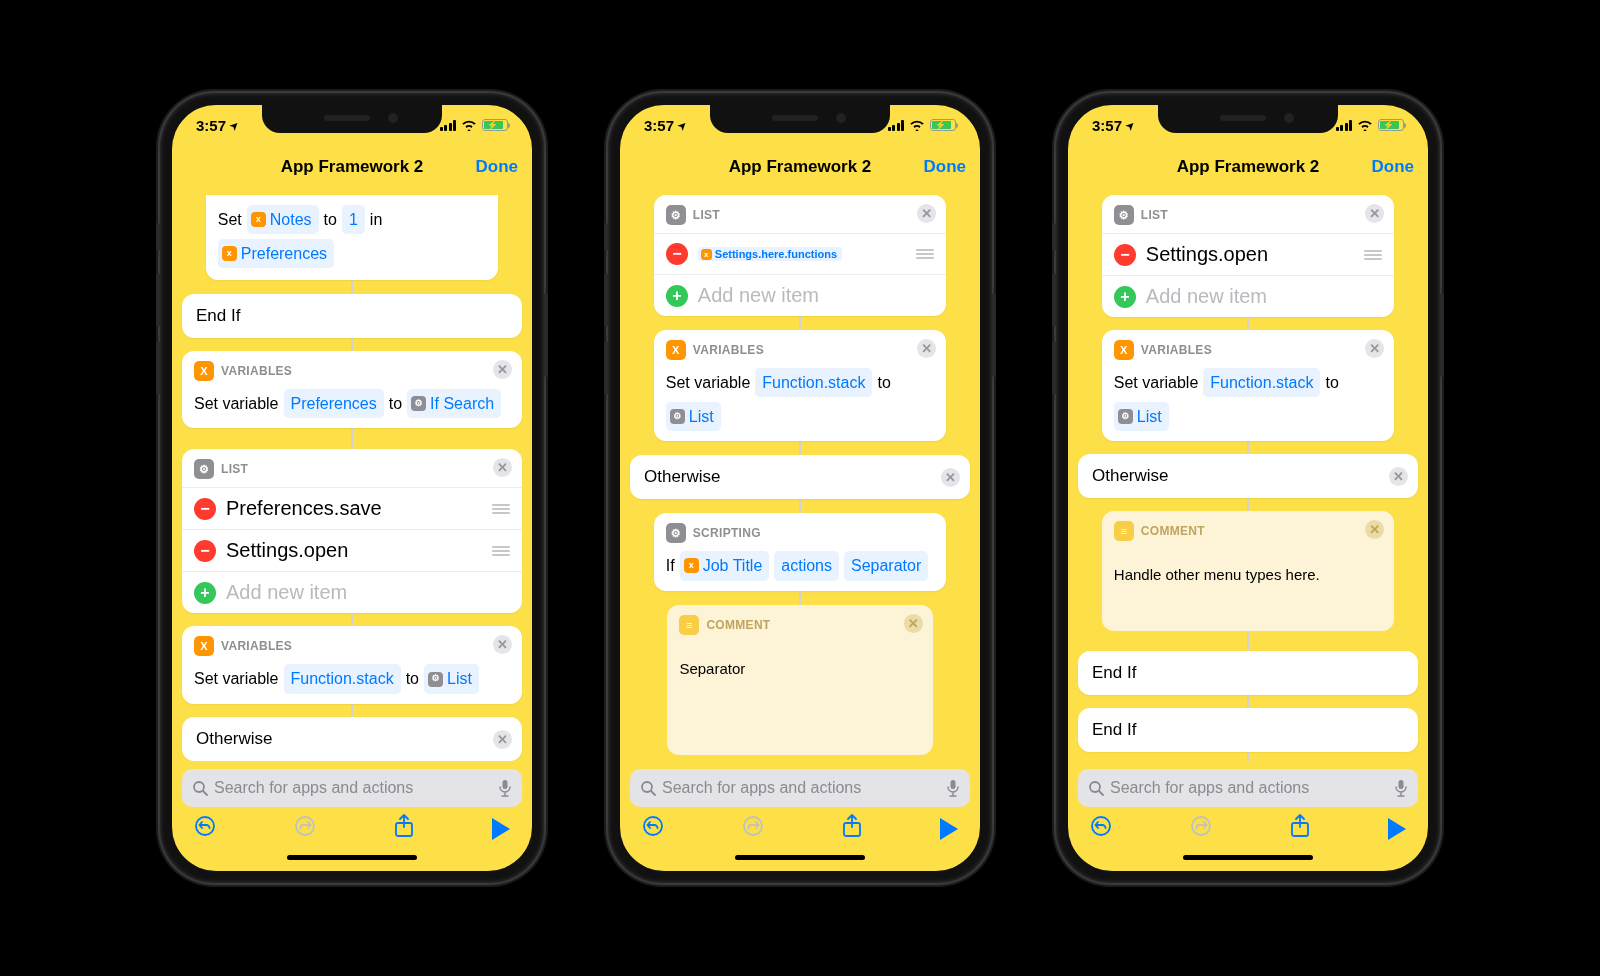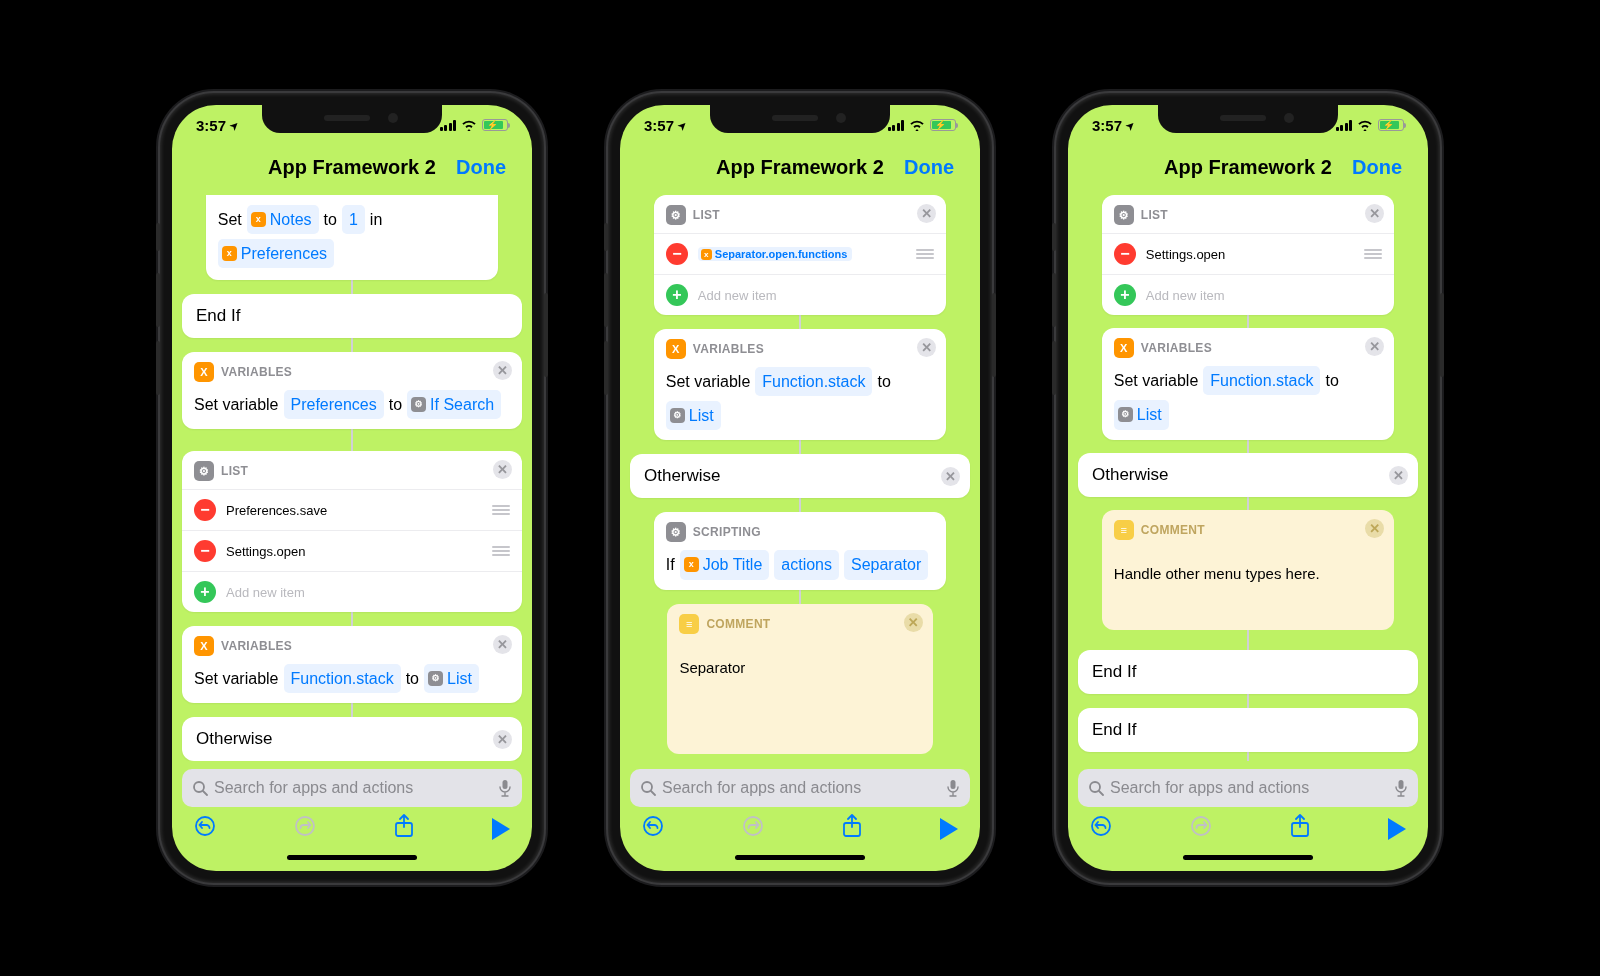--- a/index.html
+++ b/index.html
@@ -23,21 +23,21 @@
     box-shadow: 0 0 0 2px #3a3a3c, 0 0 0 4px #1c1c1e, inset 0 0 5px rgba(255,255,255,0.2);
   }
   .side-btn { position:absolute; background:#2a2a2a; border-radius:3px; }
   .mute { left:-4px; top:130px; width:4px; height:28px; }
   .volu { left:-4px; top:180px; width:4px; height:54px; }
   .vold { left:-4px; top:248px; width:4px; height:54px; }
   .pow  { right:-4px; top:200px; width:4px; height:84px; }
   .screen {
     width: 100%;
     height: 100%;
-    background: #bef264;
+    background: #fde047;
     border-radius: 44px;
     overflow: hidden;
     position: relative;
     display: flex;
     flex-direction: column;
   }
   .notch {
     position: absolute;
     top: 0; left: 50%;
     transform: translateX(-50%);
@@ -60,26 +60,26 @@
     flex-shrink:0;
   }
   .status-left { display:flex; align-items:center; gap:4px; }
   .status-right { display:flex; align-items:center; gap:5px; }
   .nav-bar {
     height: 44px;
     display: flex;
     justify-content: center;
     align-items: center;
     position: relative;
-    font-size: 20px;
+    font-size: 17px;
     flex-shrink:0;
   }
   .nav-title { font-weight: 600; }
   .nav-done {
-    position: absolute; right: 26px;
+    position: absolute; right: 14px;
     color: #007aff; font-weight: 600;
   }
   .content {
     flex: 1 1 auto;
     overflow: hidden;
     padding: 6px 10px 0 10px;
     display: flex;
     flex-direction: column;
     align-items: center;
   }
@@ -137,21 +137,21 @@
     padding: 9px 0;
     border-top: 1px solid #ececef;
     margin: 0 -12px; padding-left:12px; padding-right:12px;
   }
   .list-row:first-of-type { margin-top:4px; }
   .circle { width:22px; height:22px; border-radius:50%; display:inline-flex; align-items:center; justify-content:center; color:#fff; font-weight:700; font-size:16px; flex-shrink:0;}
   .c-red { background:#ff3b30; }
   .c-green { background:#34c759; }
   .grip { margin-left:auto; display:flex; flex-direction:column; gap:2px; }
   .grip div { width:18px; height:2px; background:#c6c6cb; border-radius:1px; }
-  .row-text { font-size:13px; color:#000; flex:1; }
+  .row-text { font-size:20px; color:#000; flex:1; }
   .row-placeholder { color:#b9b9be; }
   .small-token {
     display:inline-flex; align-items:center; gap:3px;
     background:#e9f2ff; color:#007aff;
     font-size:11px; font-weight:600;
     padding:1px 5px 1px 3px; border-radius:4px;
   }
   .small-token .mini2 { width:11px; height:11px; background:#ff9500; border-radius:3px; display:inline-flex; align-items:center; justify-content:center; color:#fff; font-size:8px; font-weight:700; }
   .flow-card {
     background:#fff; border-radius:12px; width:100%;
@@ -421,21 +421,21 @@
       <div class="card narrow" style="padding-bottom:0">
         <div class="card-header">
           <span class="icon-sq icon-grey">⚙</span>
           <span>LIST</span>
         </div>
         <span class="card-close">✕</span>
         <div class="list-row">
           <span class="circle c-red">−</span>
           <span class="small-token">
               <span class="mini2">x</span>
-              <span>Separator.open.functions</span>
+              <span>Settings.here.functions</span>
             </span>
           <span class="grip" style="margin-left:auto">
               <div></div>
               <div></div>
               <div></div>
             </span>
         </div>
         <div class="list-row">
           <span class="circle c-green">+</span>
           <span class="row-text row-placeholder">Add new item</span>

